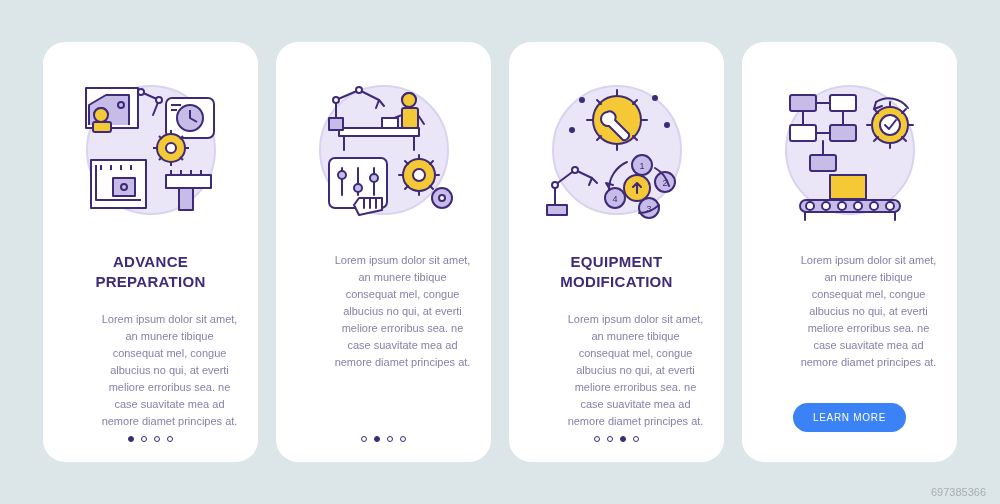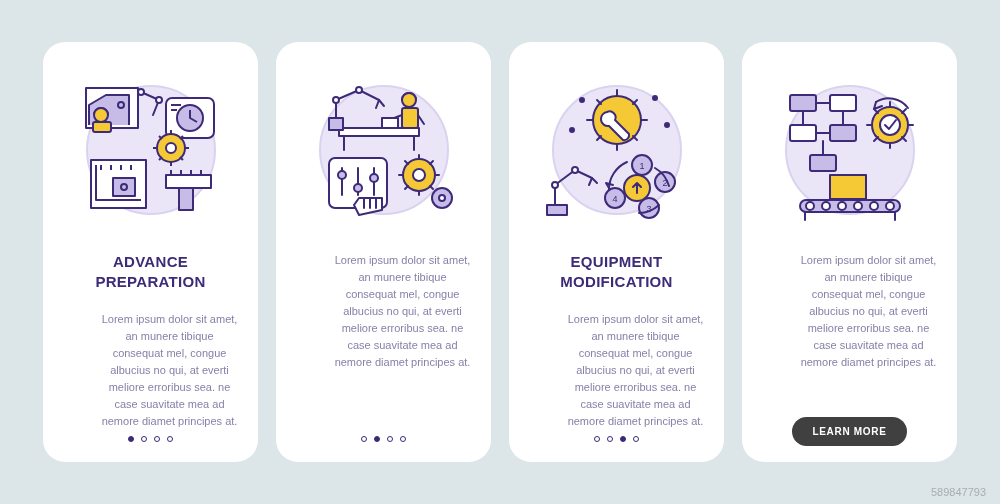--- a/index.html
+++ b/index.html
@@ -79,25 +79,25 @@
       height: 6px;
       border-radius: 50%;
       border: 1.5px solid #3d2a78;
       background: transparent;
     }
     .dot.active {
       background: #3d2a78;
     }
     .learn-more {
       position: absolute;
-      bottom: 16px;
-      background: #404040;
+      bottom: 30px;
+      background: #3b82f6;
       color: #fff;
       font-size: 10px;
-      font-weight: 700;
+      font-weight: 400;
       letter-spacing: 0.7px;
       padding: 9px 20px;
       border-radius: 18px;
       border: none;
       cursor: pointer;
     }
     .watermark {
       position: absolute;
       right: 14px;
       bottom: 6px;
@@ -283,13 +283,13 @@
         <circle cx="104" cy="136" r="4" fill="#fff"></circle>
         <circle cx="120" cy="136" r="4" fill="#fff"></circle>
         <path d="M35 142 L35 150 M125 142 L125 150"></path>
       </g>
     </svg>
   </div>
   <div class="desc">Lorem ipsum dolor sit amet, an munere tibique consequat mel, congue albucius no qui, at everti meliore erroribus sea. ne case suavitate mea ad nemore diamet principes at.</div>
   <button class="learn-more">LEARN MORE</button>
 </div>
 
-<div class="watermark">589847793</div>
+<div class="watermark">697385366</div>
 
 </body></html>

